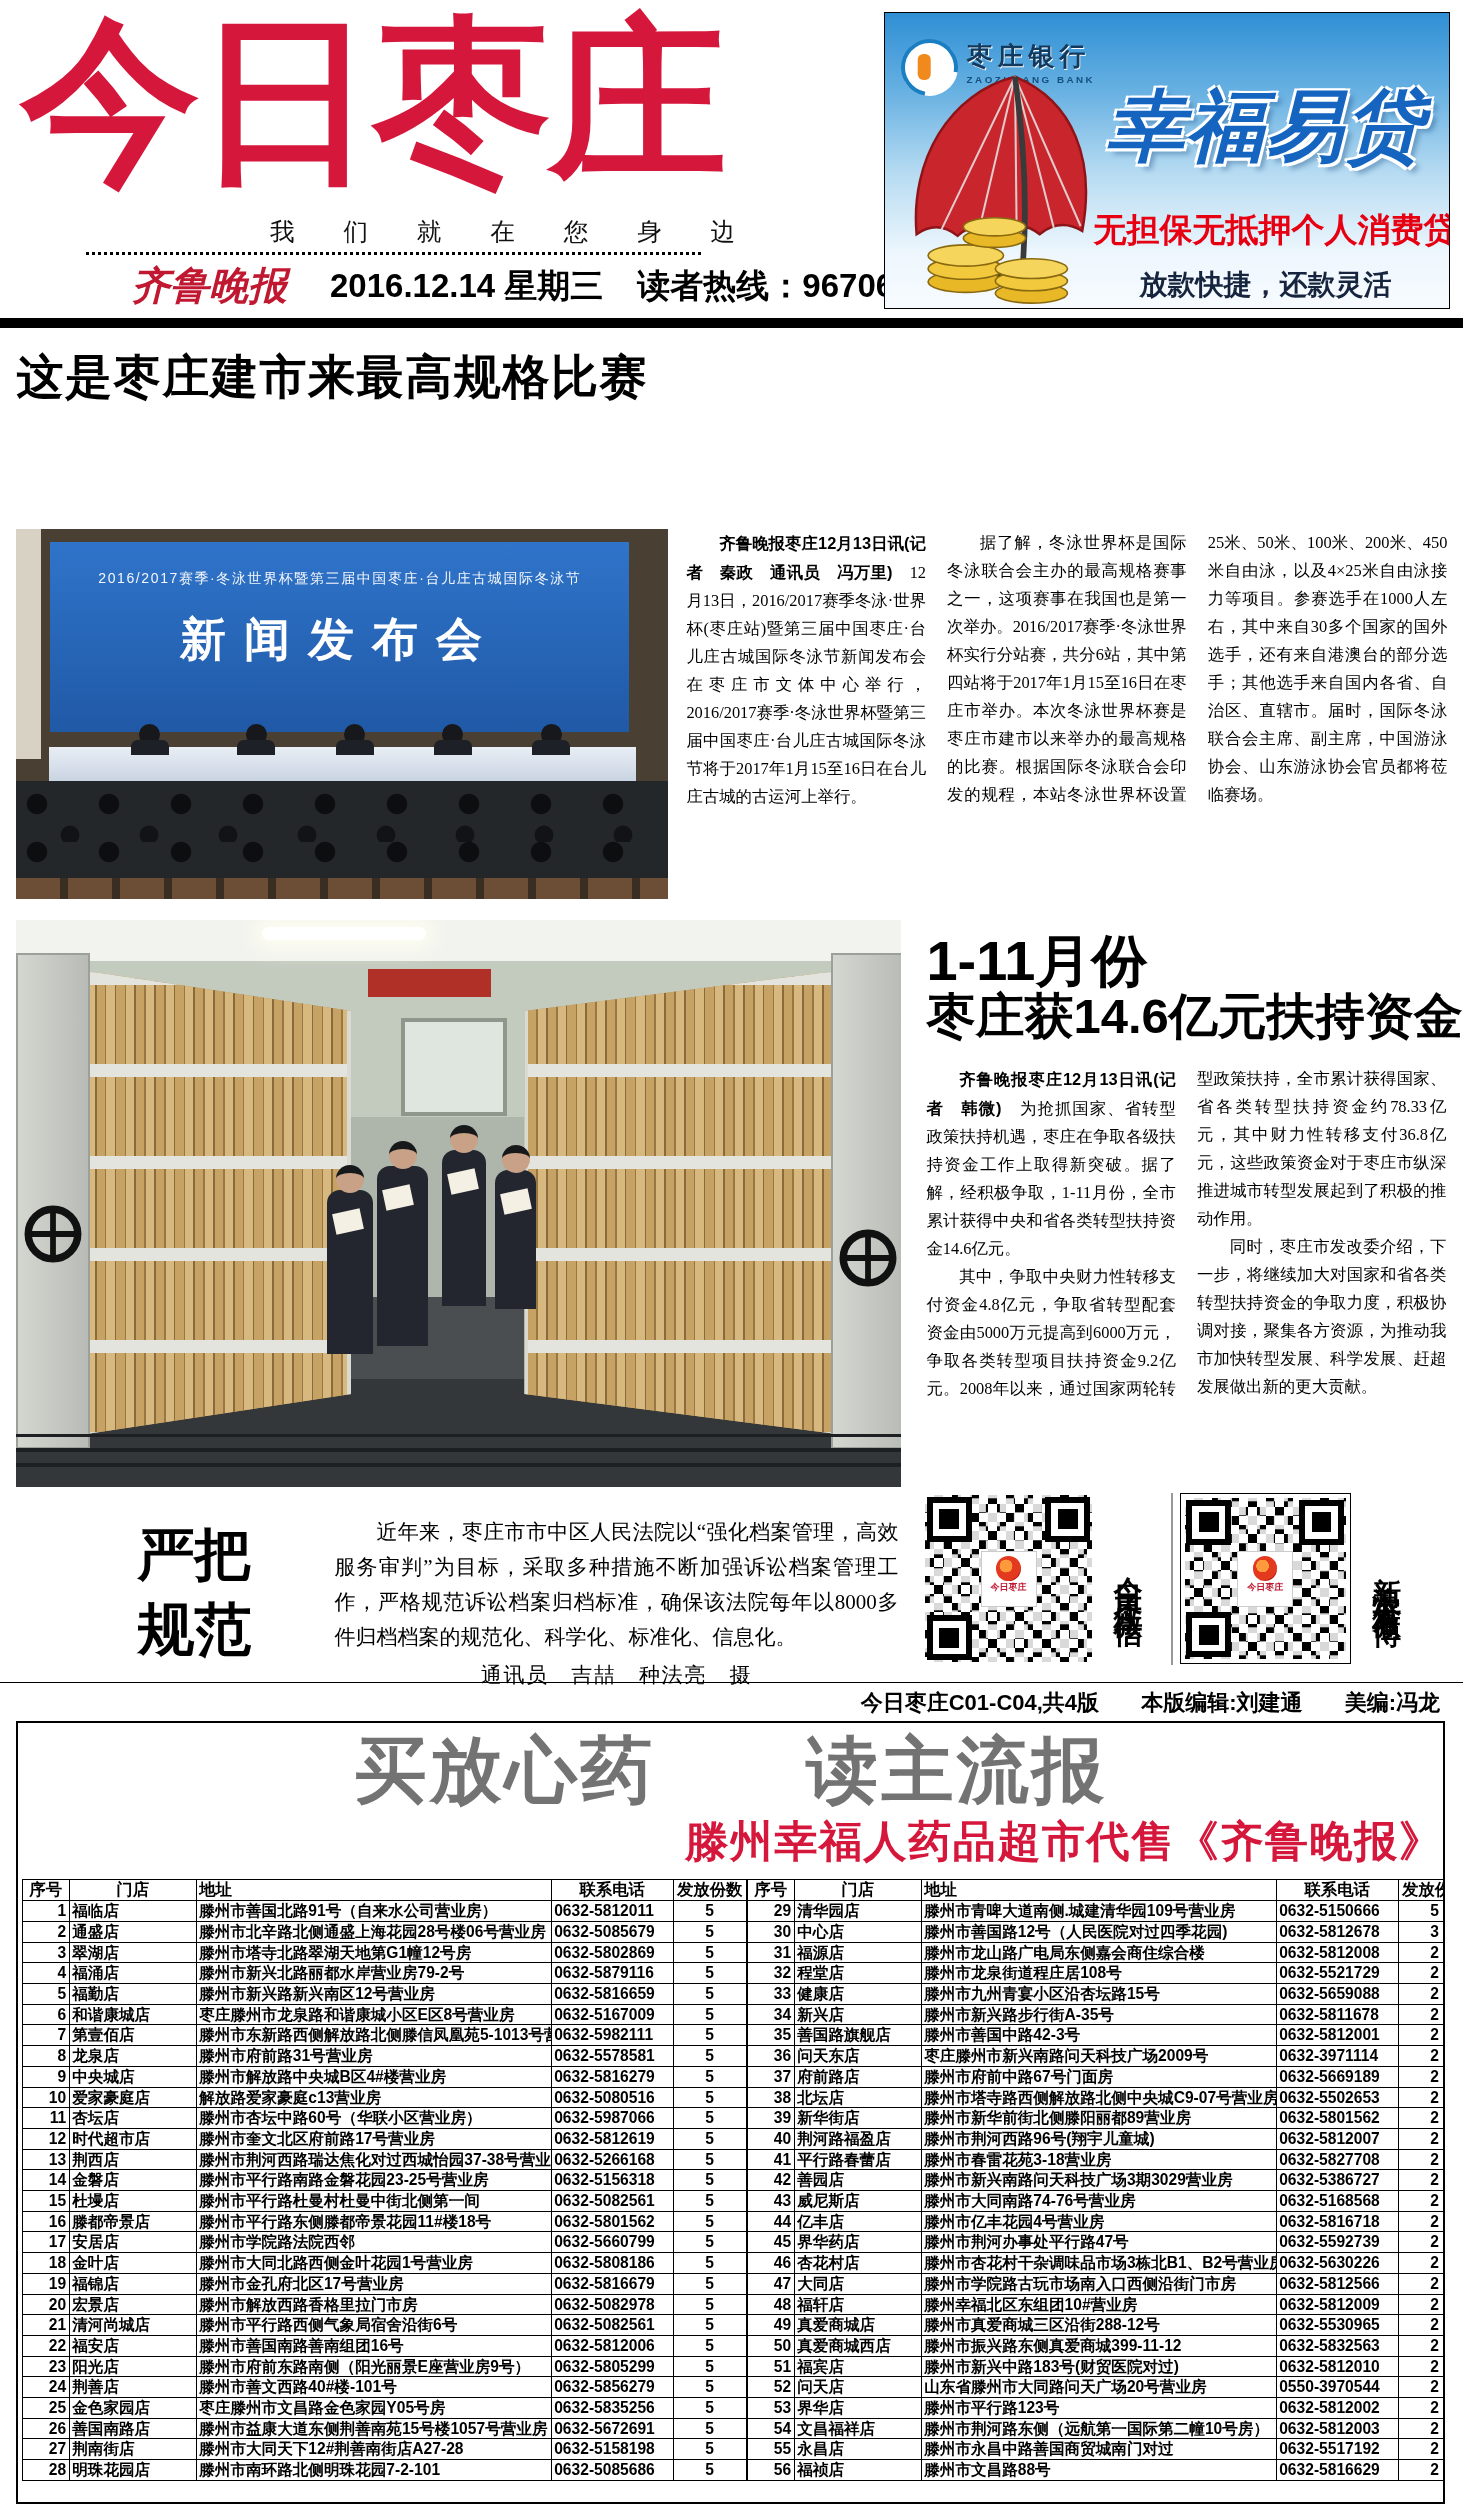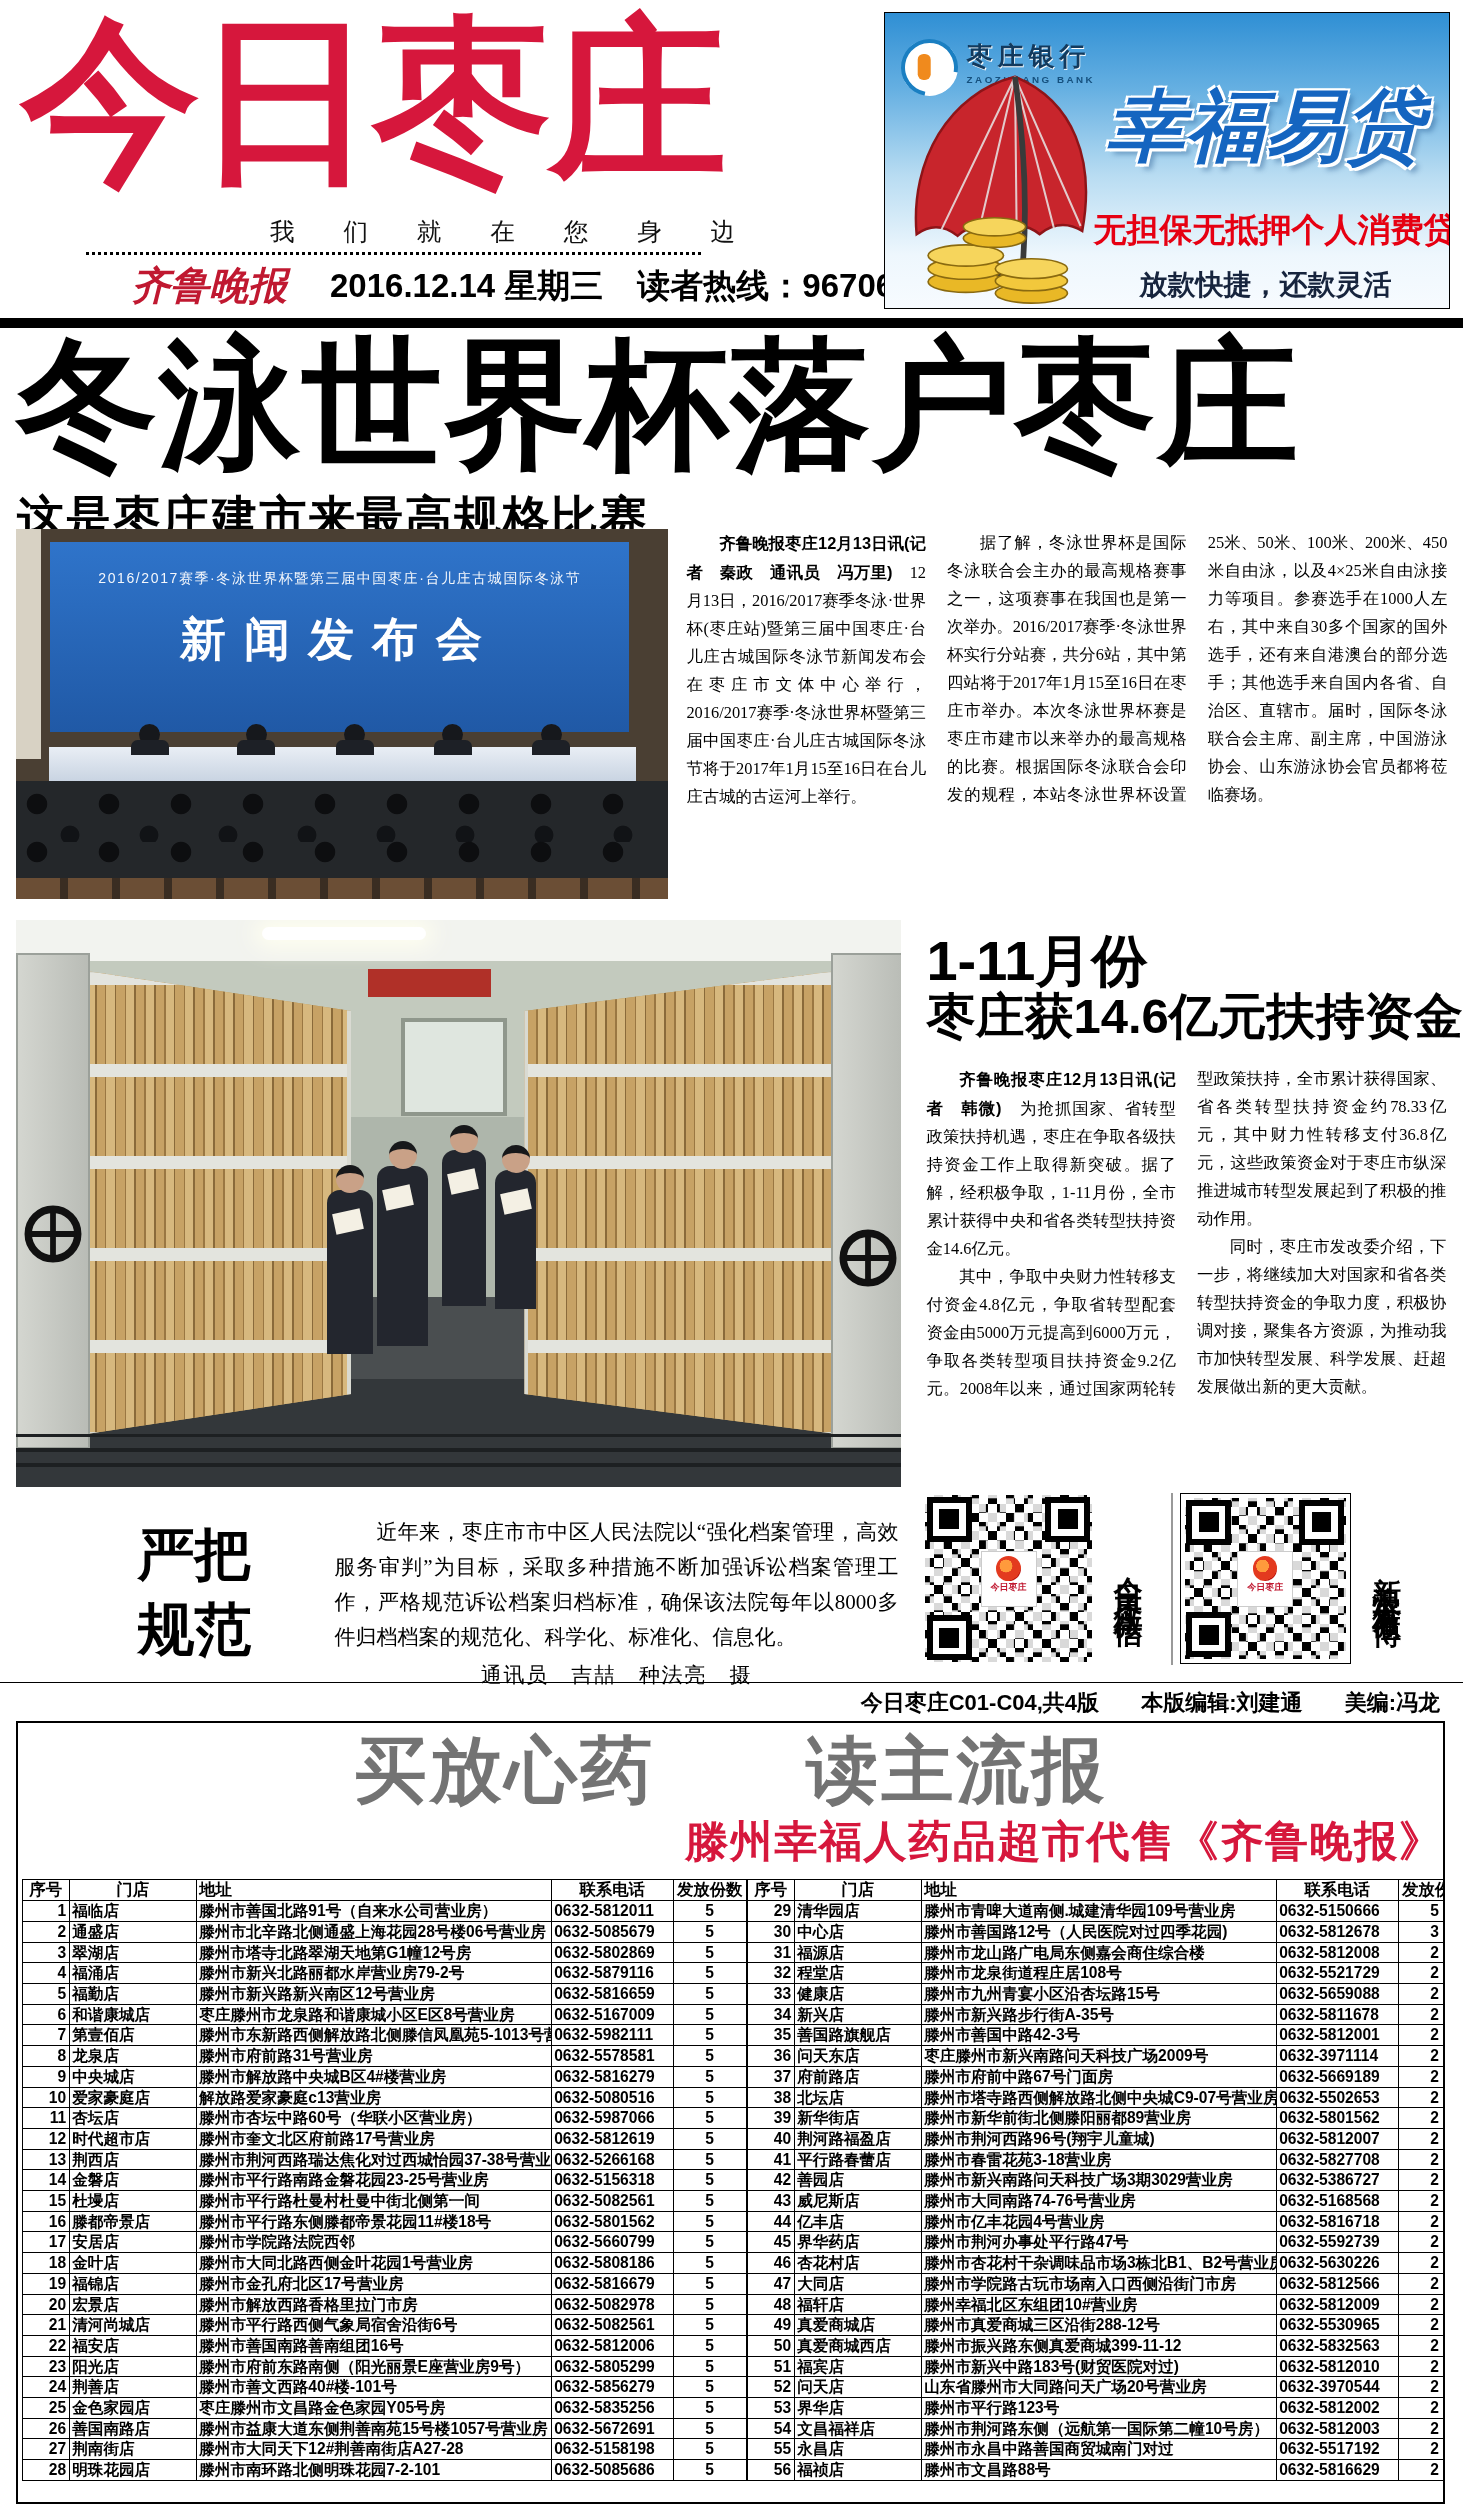--- a/index.html
+++ b/index.html
@@ -146,21 +146,20 @@
   <div class="adtext">
     <div class="ad-product">幸福易贷</div>
     <div class="ad-line1">无担保无抵押个人消费贷款</div>
     <div class="ad-line2">放款快捷，还款灵活</div>
 
   </div>
 </div>
 <div class="abs black-bar"></div>
 
 <div class="abs a1">
-  <div class="a1-headline">冬泳世界杯落户枣庄</div>
   <div class="a1-subhead">这是枣庄建市来最高规格比赛</div>
   <div class="a1-content">
     <div class="photo1">
       <div class="p1-door"></div>
       <div class="p1-screen">
         <div class="l1">2016/2017赛季·冬泳世界杯暨第三届中国枣庄·台儿庄古城国际冬泳节</div>
         <div class="l2">新闻发布会</div>
       </div>
       <div class="p1-table"></div>
       <div class="p1-head" style="left:123px"></div>
@@ -654,21 +653,21 @@
             <td class="c0">51</td>
             <td class="c1">福宾店</td>
             <td class="c2">滕州市新兴中路183号(财贸医院对过)</td>
             <td class="c3">0632-5812010</td>
             <td class="c4">2</td>
           </tr>
           <tr>
             <td class="c0">52</td>
             <td class="c1">问天店</td>
             <td class="c2">山东省滕州市大同路问天广场20号营业房</td>
-            <td class="c3">0632-3970544</td>
+            <td class="c3">0550-3970544</td>
             <td class="c4">2</td>
           </tr>
           <tr>
             <td class="c0">53</td>
             <td class="c1">界华店</td>
             <td class="c2">滕州市平行路123号</td>
             <td class="c3">0632-5812002</td>
             <td class="c4">2</td>
           </tr>
           <tr>

